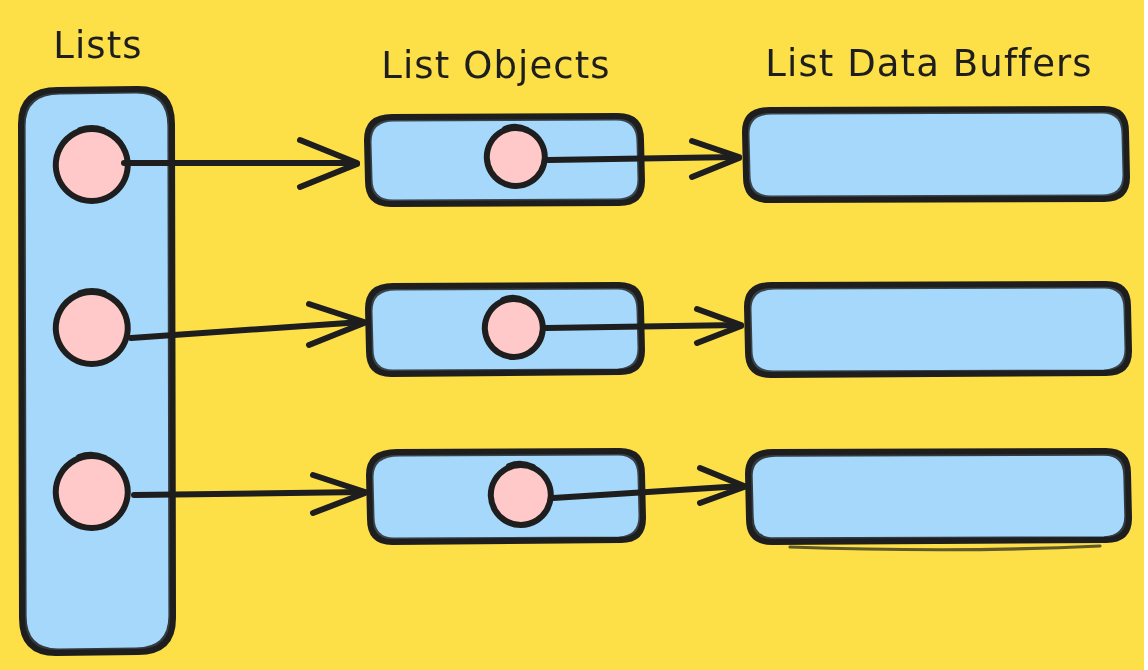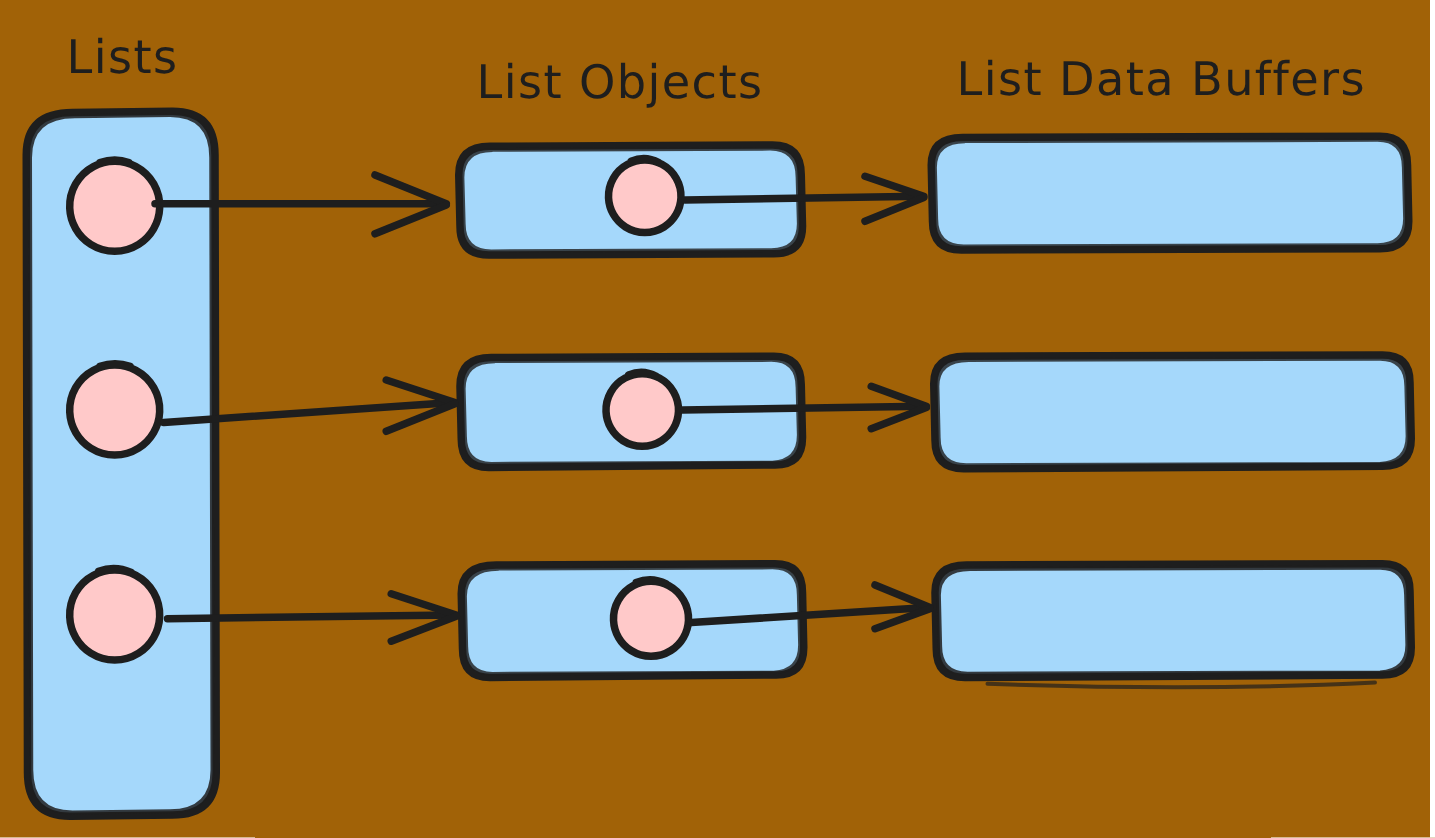--- a/index.html
+++ b/index.html
@@ -11,21 +11,21 @@
   body {
     width: 1148px;
     height: 670px;
     overflow: hidden;
     font-family: "DejaVu Sans", sans-serif;
   }
   #diagram-root {
     position: relative;
     width: 1144px;
     height: 670px;
-    background: #a16207;
+    background: #fde047;
   }
   svg#scene {
     position: absolute;
     top: 0;
     left: 0;
     width: 1148px;
     height: 670px;
     display: block;
   }
   .col-title {

